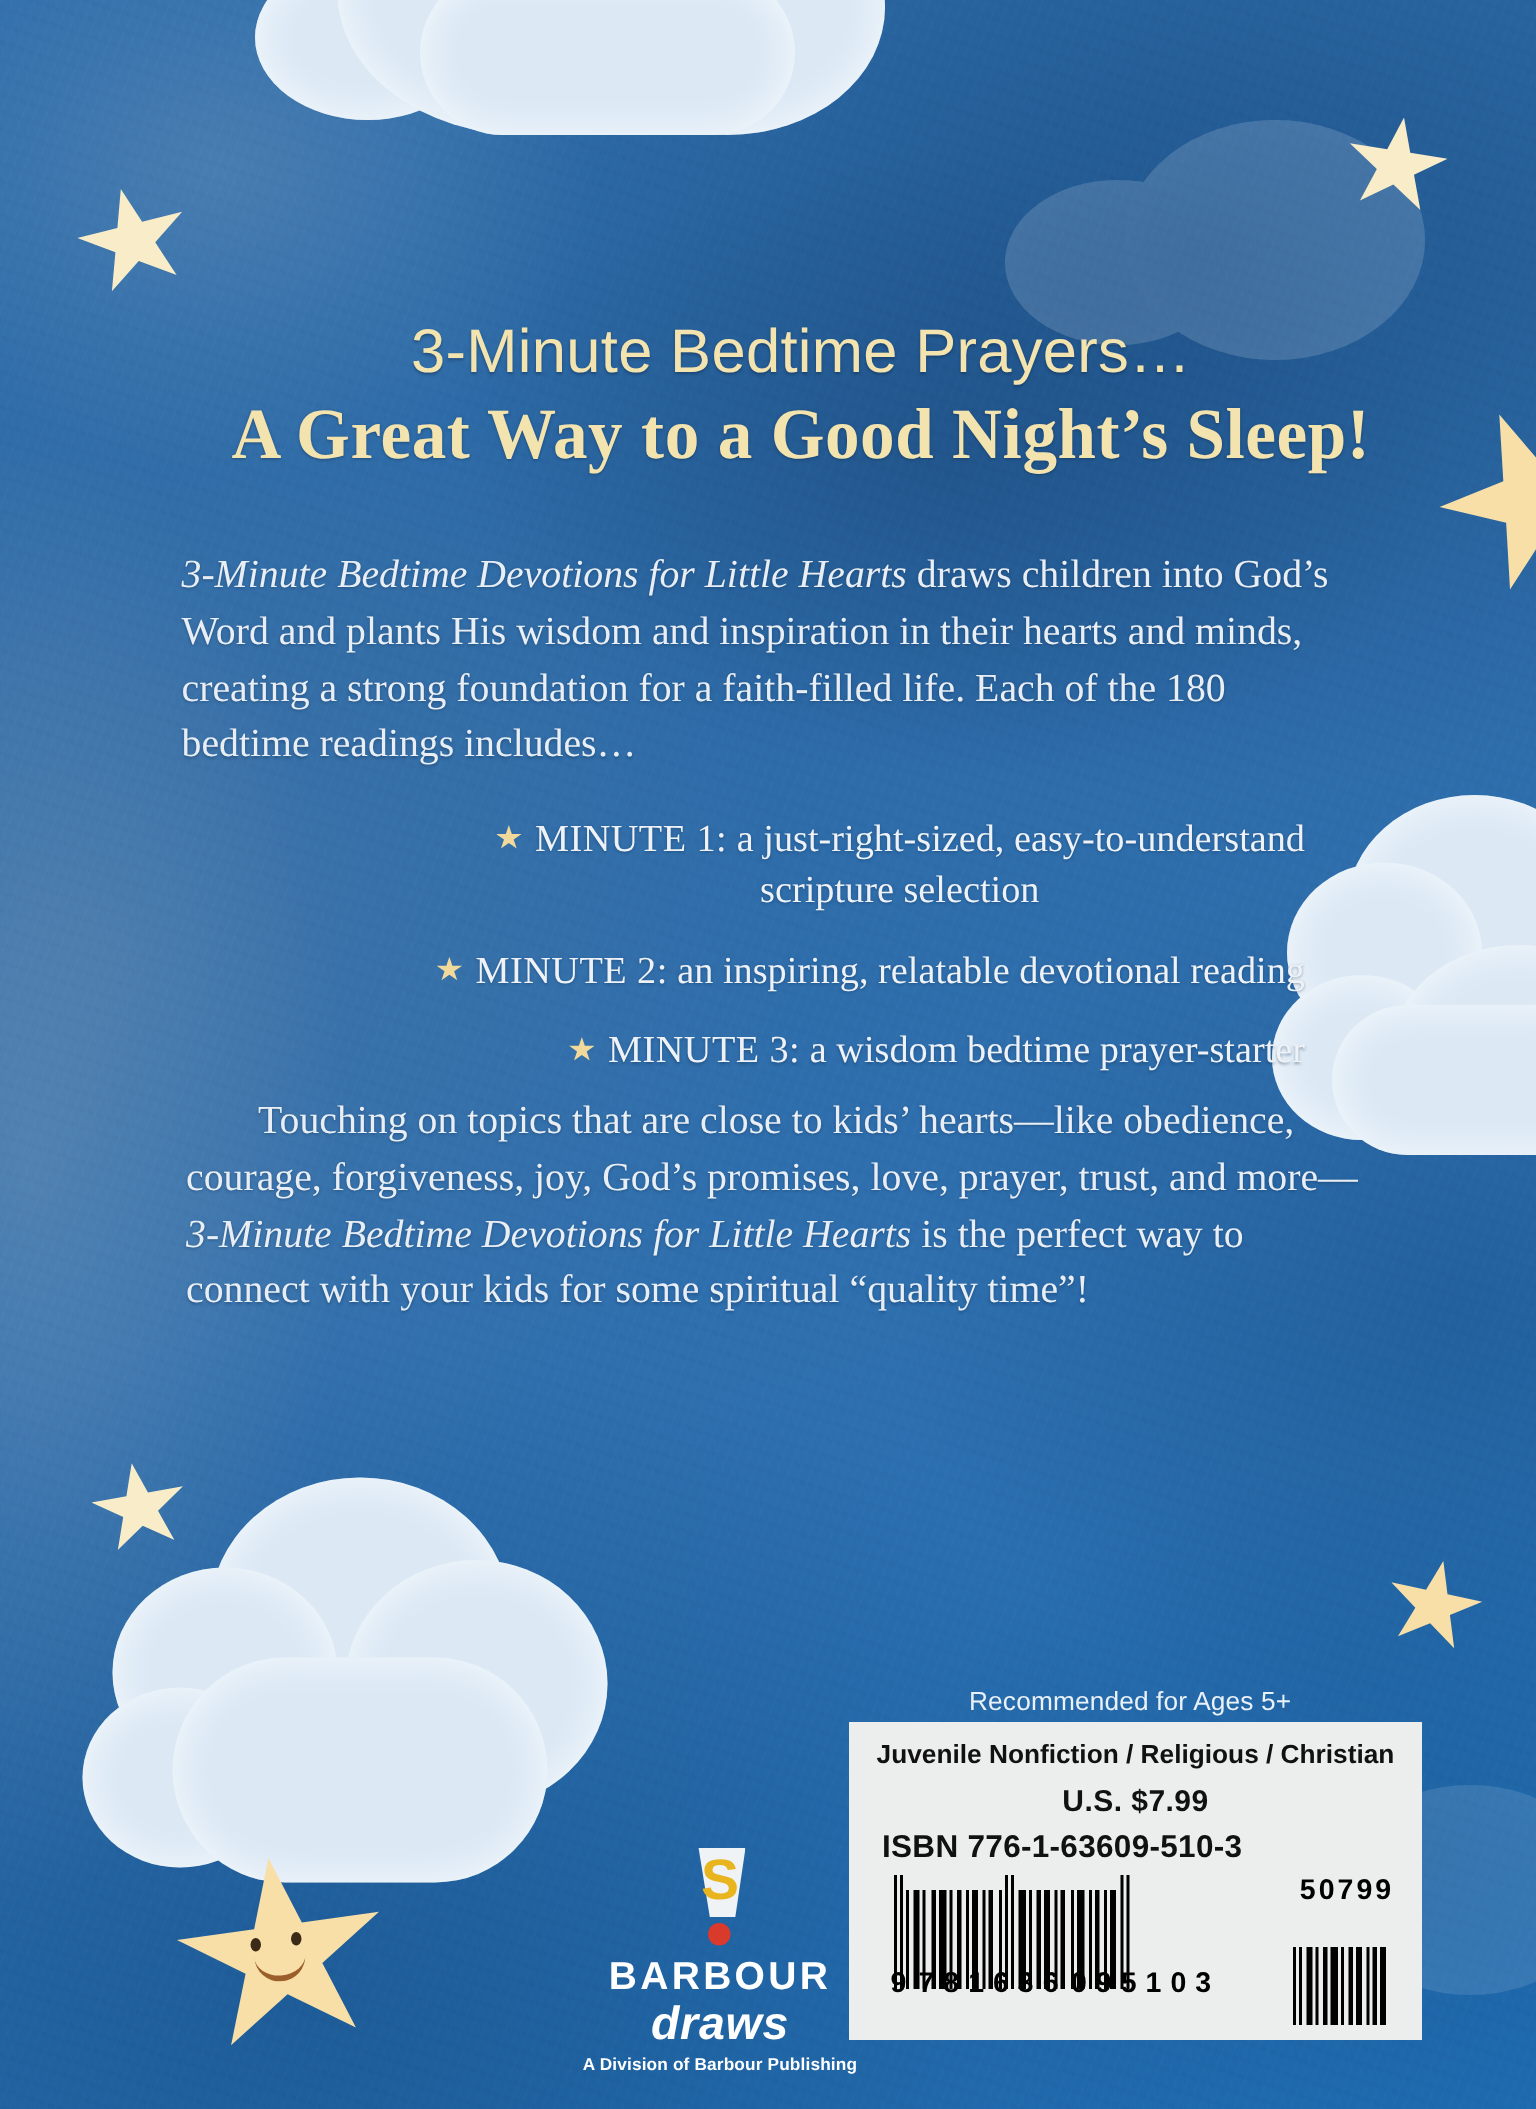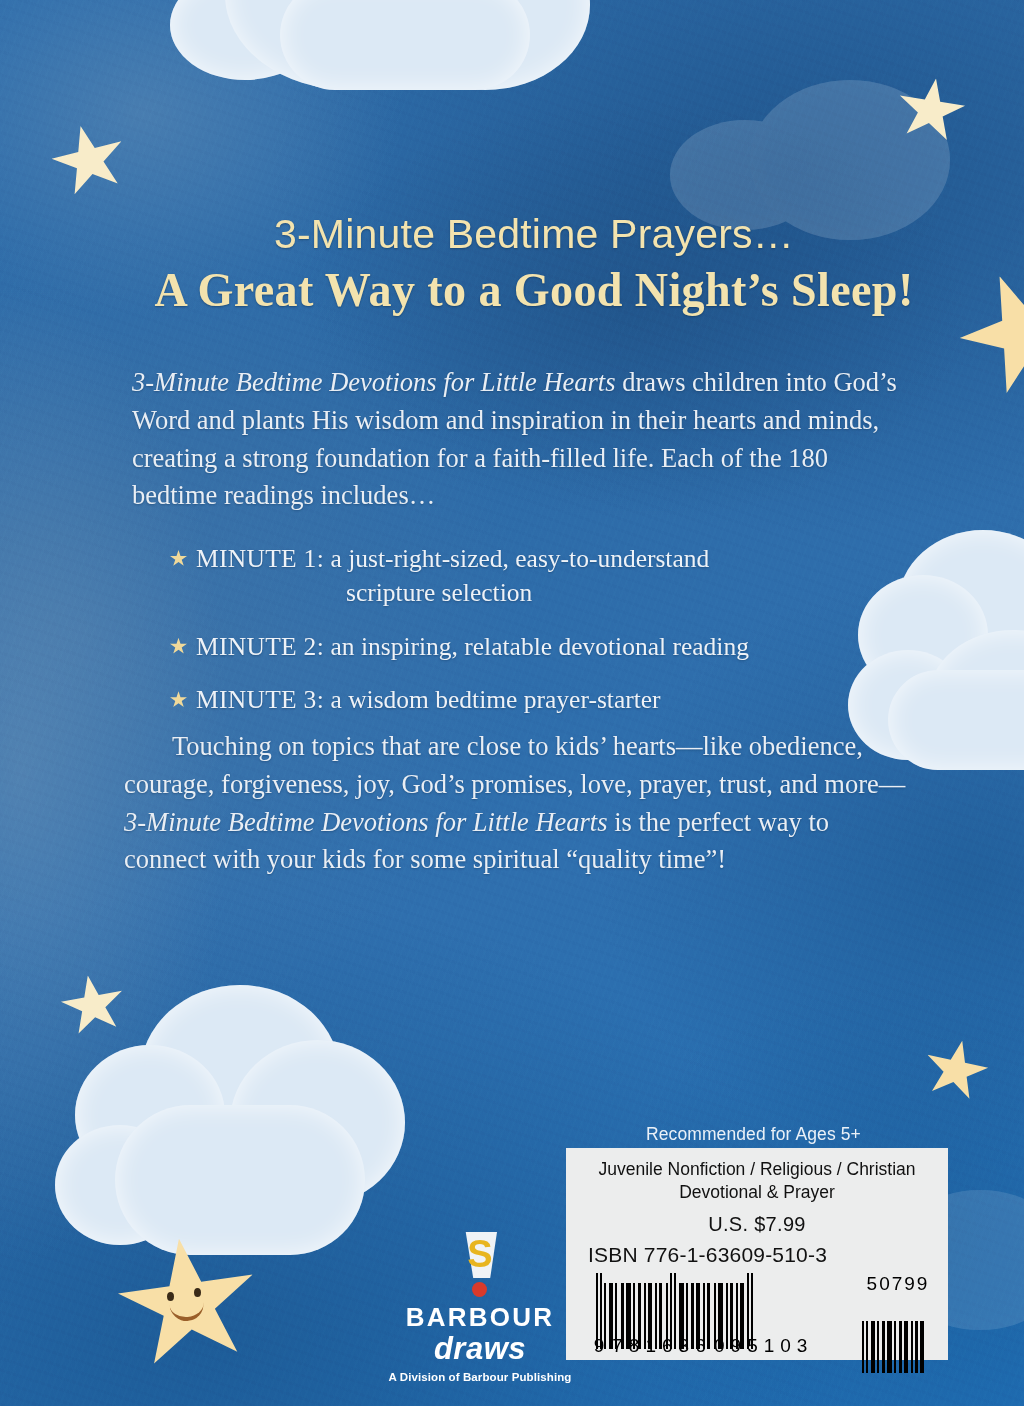--- a/index.html
+++ b/index.html
@@ -121,20 +121,21 @@
     color: #eef2f7;
     font-family: "Liberation Serif", serif;
     font-size: 25.5px;
     line-height: 1.35;
     text-shadow: 0 1px 2px rgba(12,44,80,0.40);
   }
   .bullet-row {
     display: flex;
     align-items: flex-start;
     margin-bottom: 19px;
+    justify-content: flex-end;
   }
   .bullet-star {
     flex: 0 0 auto;
     width: 17px; height: 17px;
     margin-top: 8px; margin-right: 9px;
     background: #f0d99a;
     clip-path: polygon(50% 0%, 61.8% 35.2%, 100% 35.2%, 69% 57.2%, 80.9% 92.4%, 50% 70.6%, 19.1% 92.4%, 31% 57.2%, 0% 35.2%, 38.2% 35.2%);
   }
   .bullet-text .minute-label { letter-spacing: .3px; }
   .bullet-text .wrap2 { display: block; padding-left: 150px; }
@@ -145,20 +146,21 @@
     font-family: "Liberation Sans", sans-serif;
     font-size: 17.5px;
     color: #eaf1f8;
     letter-spacing: .1px;
   }
   .barcode-box {
     position: absolute;
     background: #eceded;
     padding: 10px 0 0 0;
     box-sizing: border-box;
+    font-weight: bold;
   }
   .bc-line {
     text-align: center;
     font-family: "Liberation Sans", sans-serif;
     color: #111;
   }
   .bc-cat { font-size: 17.5px; line-height: 1.32; }
   .bc-price { font-size: 20px; margin-top: 9px; letter-spacing: .3px; }
   .bc-isbn { font-size: 21px; margin-top: 7px; letter-spacing: .2px; text-align: left; padding-left: 22px;}
 
@@ -283,21 +285,21 @@
     <div class="eye" style="left:47px; top:54px;"></div>
     <div class="eye" style="left:74px; top:50px;"></div>
     <div class="mouth" style="left:50px; top:62px; transform:rotate(-4deg);"></div>
   </div>
 
   <div class="headline" style="top:212px;">
     <div class="line1">3-Minute Bedtime Prayers…</div>
     <div class="line2">A Great Way to a Good Night’s Sleep!</div>
   </div>
 
-  <div class="body-copy" style="left:132px; top:364px; width:772px;">
+  <div class="body-copy" style="left:121px; top:364px; width:772px;">
     <em>3-Minute Bedtime Devotions for Little Hearts</em><span> draws children into God’s Word and plants His wisdom and inspiration in their hearts and minds, creating a strong foundation for a faith-filled life. Each of the 180 bedtime readings includes…</span>
   </div>
 
   <div class="bullets" style="left:170px; top:542px; width:700px;">
 
     <div class="bullet-row">
       <div class="bullet-star"></div>
       <div class="bullet-text">
         <span class="minute-label">MINUTE 1:</span><span> a just-right-sized, easy-to-understand</span>
         <span class="wrap2">scripture selection</span>
@@ -320,21 +322,20 @@
   </div>
 
   <div class="body-copy" style="left:124px; top:728px; width:790px; text-indent:48px;">
     <span>Touching on topics that are close to kids’ hearts—like obedience, courage, forgiveness, joy, God’s promises, love, prayer, trust, and more—</span><em>3-Minute Bedtime Devotions for Little Hearts</em><span> is the perfect way to connect with your kids for some spiritual “quality time”!</span>
   </div>
 
   <div class="recommended" style="left:646px; top:1124px;">Recommended for Ages 5+</div>
 
   <div class="barcode-box" style="left:566px; top:1148px; width:382px; height:212px;">
     <div class="bc-line bc-cat">Juvenile Nonfiction / Religious / Christian</div>
-    <div class="bc-line bc-cat">Devotional &amp; Prayer</div>
     <div class="bc-line bc-price">U.S. $7.99</div>
     <div class="bc-line bc-isbn">ISBN 776-1-63609-510-3</div>
 
     <div class="bars-wrap" style="margin-top:6px; height:86px;">
 
       <div class="bars" style="position:absolute; left:30px; top:0; width:232px;">
         <span style="width:2px;height:76px"></span>
           <span style="width:2px"></span>
         <span style="width:2px;height:76px"></span>
           <span style="width:2px"></span>

